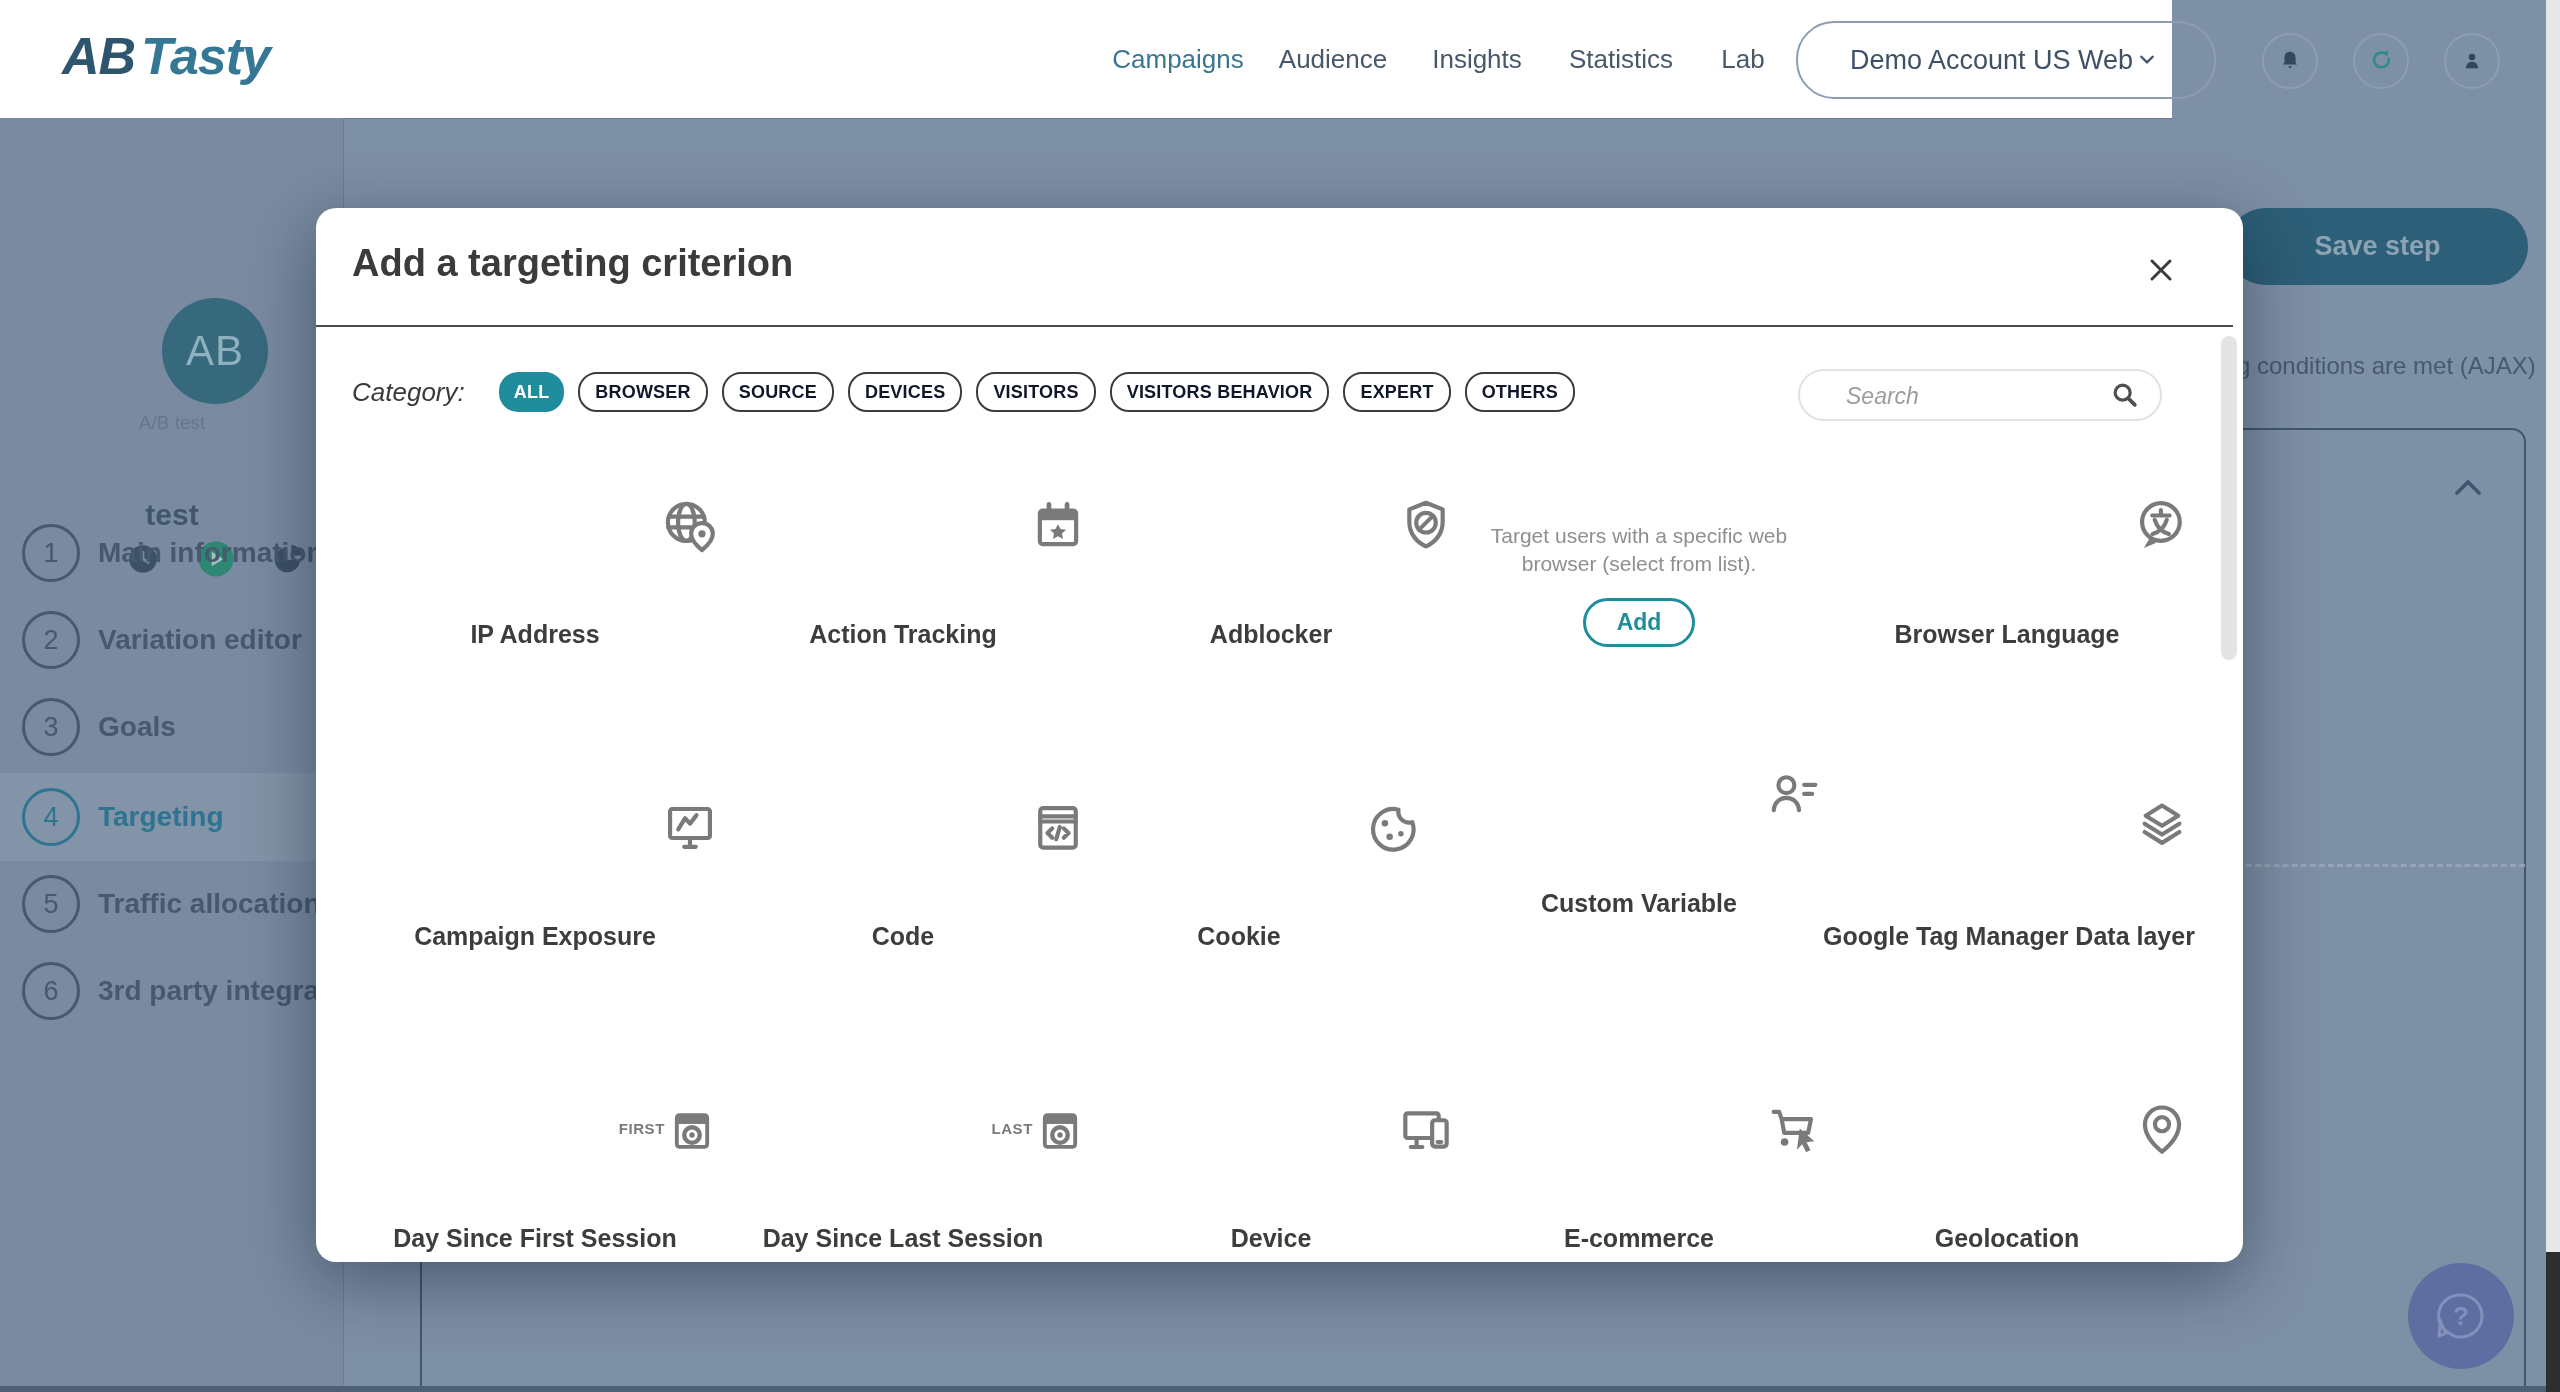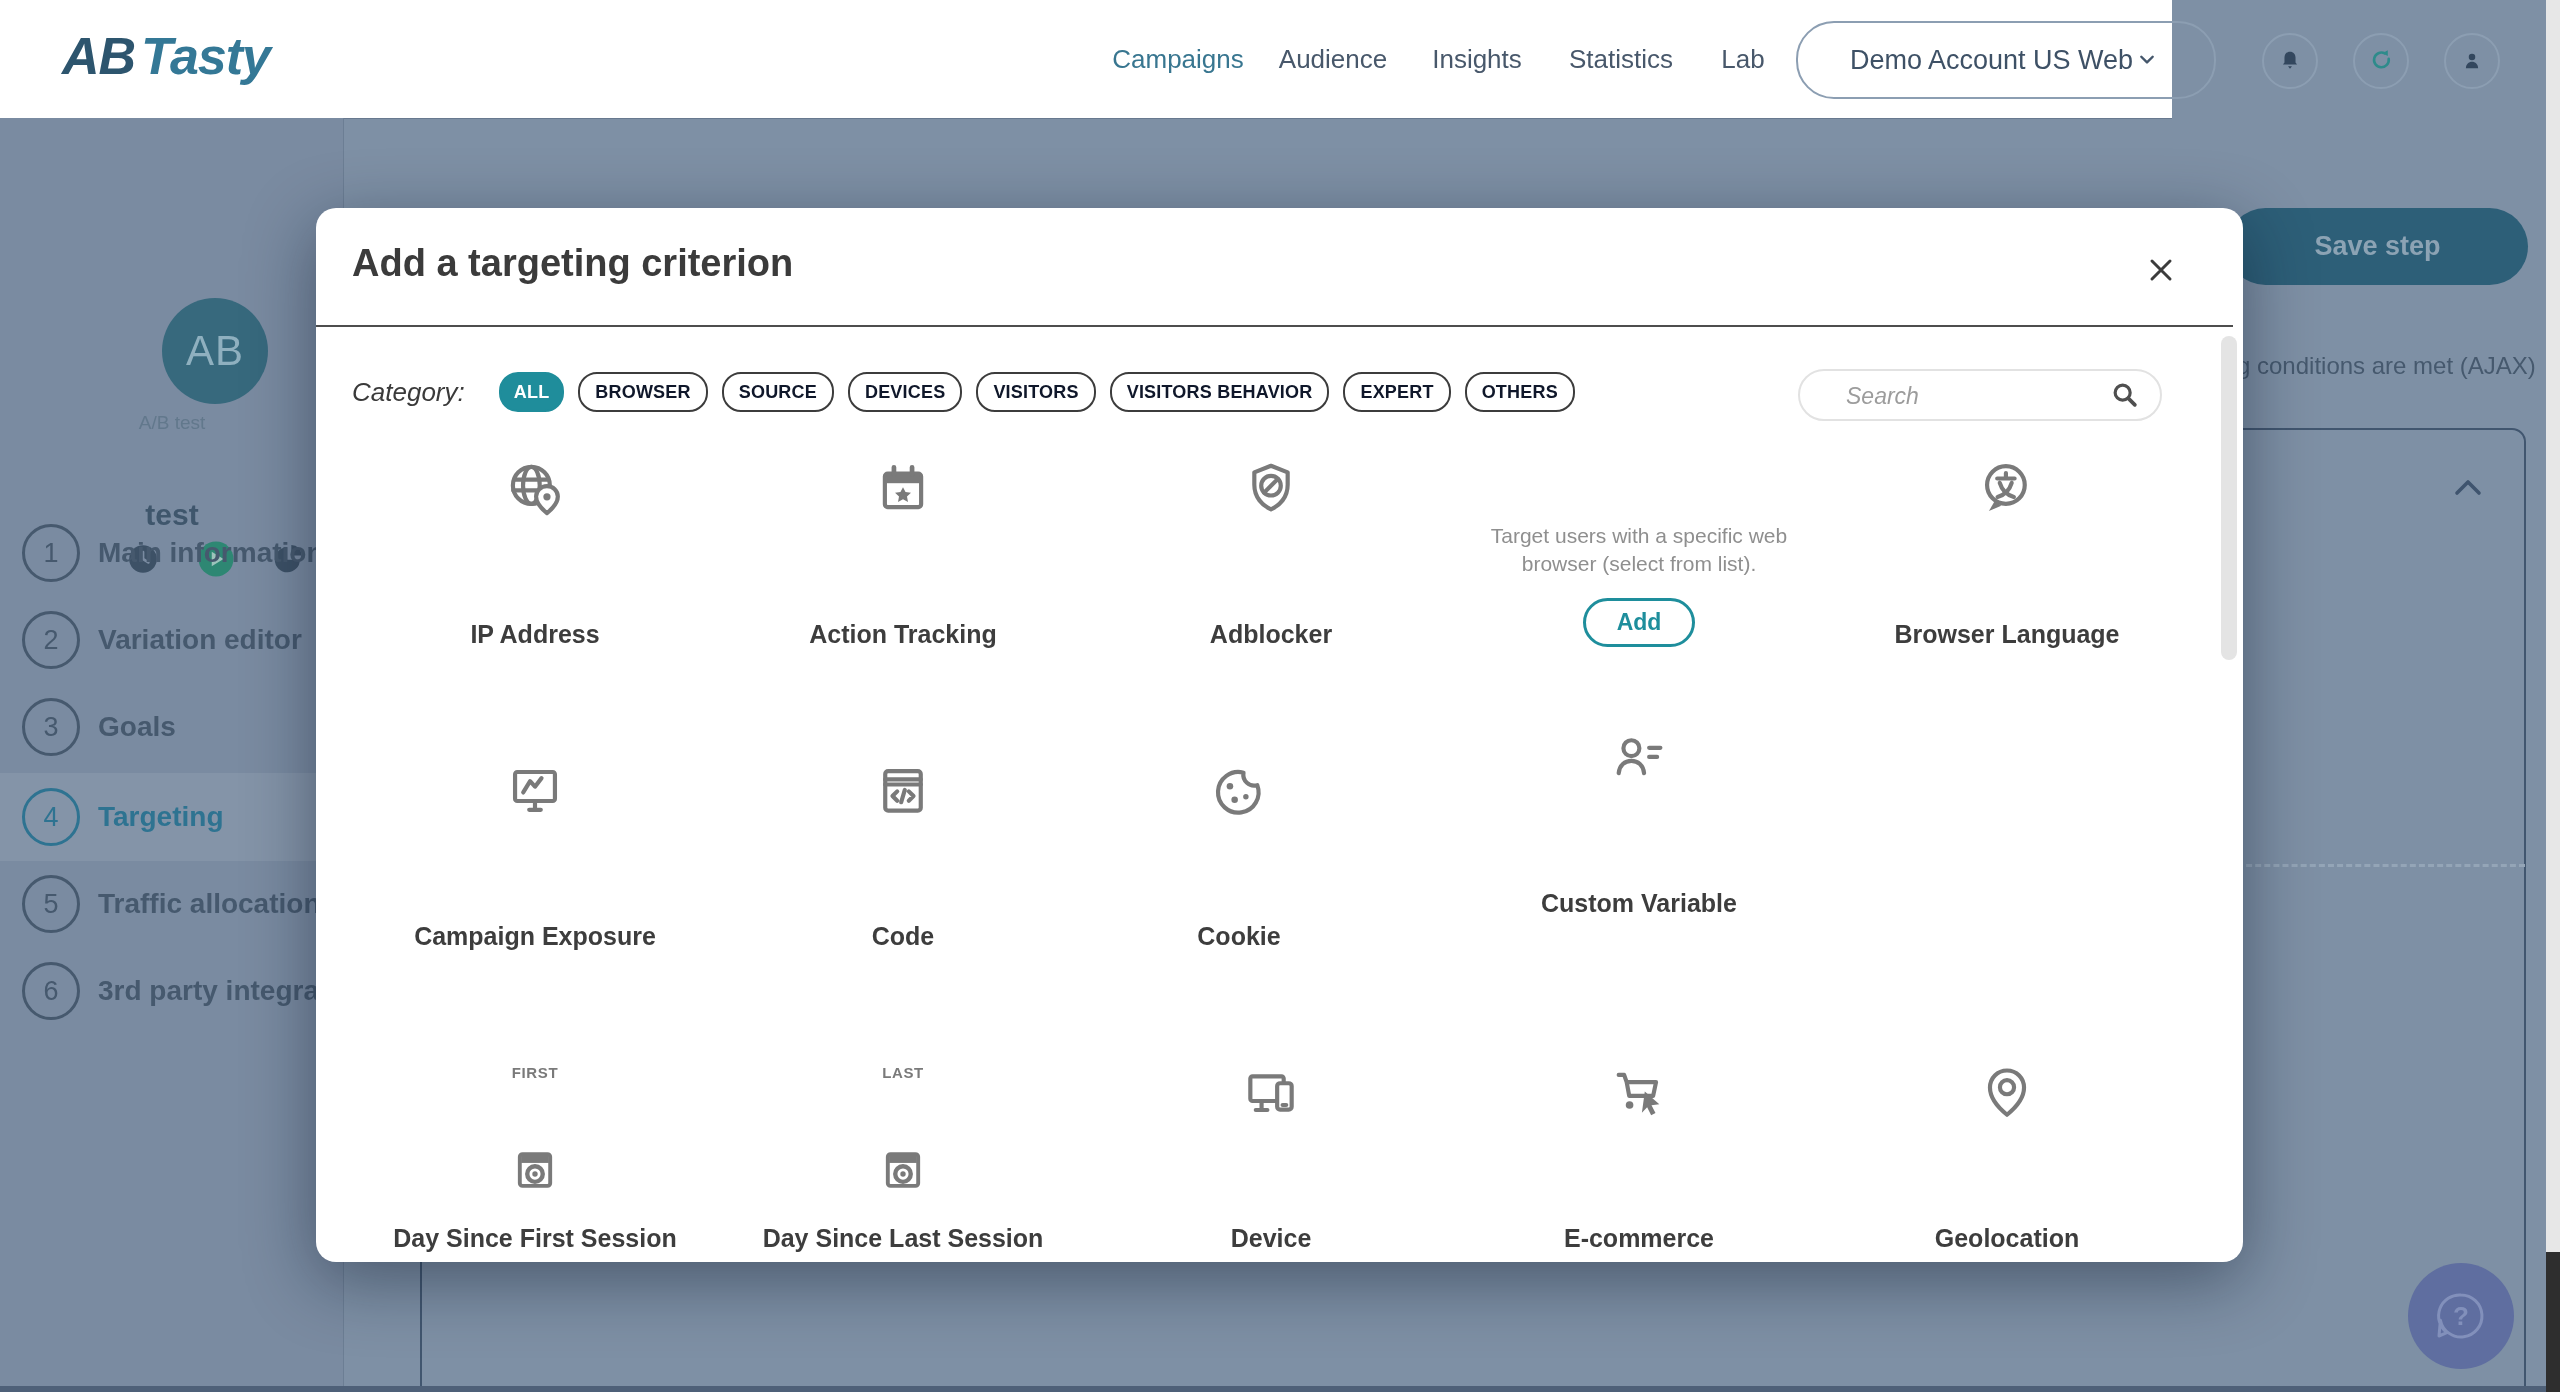--- a/index.html
+++ b/index.html
@@ -55,21 +55,21 @@
     font-size:18px;font-weight:600;letter-spacing:.2px;color:#0f172a;cursor:pointer;white-space:nowrap;}
   .pill.selected{background:#1f8d9b;border-color:#1f8d9b;color:#ffffff;padding:0 13px;}
 
   .search-wrap{position:absolute;left:1482px;top:161px;width:364px;height:52px;border:2px solid #e2e2e2;border-radius:27px;box-sizing:border-box;}
   .search-wrap input{position:absolute;left:44px;top:4px;width:250px;height:40px;border:none;outline:none;
     font-family:"Liberation Sans",sans-serif;font-size:23px;color:#555;background:transparent;}
   .search-wrap input::placeholder{font-style:italic;color:#9c9c9c;}
   .search-wrap svg{position:absolute;right:20px;top:9px;}
 
   .cell{position:absolute;width:368px;height:302px;cursor:pointer;text-align:center;}
-  .iconbox{height:132px;display:flex;flex-direction:column;justify-content:space-between;align-items:center;}
+  .iconbox{height:132px;display:flex;flex-direction:row;justify-content:flex-end;align-items:center;}
   .mini-label{font-size:15px;font-weight:700;letter-spacing:.6px;color:#7a7a7a;margin-bottom:4px;}
   .cell-label{margin-top:28px;font-size:25px;font-weight:600;color:#3d3d3d;white-space:nowrap;}
   .hover-cell .desc{margin:62px auto 0;width:320px;font-size:21px;line-height:28px;color:#8f8f8f;text-align:center;}
   .add-btn{margin-top:20px;display:inline-block;min-width:58px;padding:8px 24px;border:3px solid #1e8e9c;border-radius:26px;
     font-size:23px;font-weight:700;color:#1e8e9c;background:#fff;cursor:pointer;}
   .modal-thumb{position:absolute;right:6px;top:128px;width:16px;height:324px;border-radius:8px;background:#e4e4e4;}
 
   .crit{stroke:#7a7a7a;fill:none;stroke-width:2.3;stroke-linecap:round;stroke-linejoin:round;}
   .crit .f{fill:#7a7a7a;stroke:none;}
   .crit .w{fill:#ffffff;}
@@ -284,20 +284,30 @@
     <div class="cell" style="left:1139px;top:521px">
       <div class="iconbox">
           <svg class="crit" width="58" height="58" viewBox="0 0 32 32">
         <circle cx="11.8" cy="10.6" r="4.4"></circle>
         <path d="M4.8 24.4 C5.2 20 8.2 17.6 11.8 17.6 C15.4 17.6 18.4 20 18.8 24.4"></path>
         <path d="M21.6 10.4 H27.8 M21.6 15.4 H26"></path>
           </svg>
         </div>
       <div class="cell-label">Custom Variable</div>
     </div>
+    <div class="cell" style="left:1507px;top:554px">
+      <div class="iconbox">
+          <svg class="crit" width="58" height="58" viewBox="0 0 32 32">
+        <path d="M16 3.6 L25 9.2 L16 14.8 L7 9.2 Z"></path>
+        <path d="M6.4 13.6 L16 19.6 L25.6 13.6"></path>
+        <path d="M6.4 18.2 L16 24.2 L25.6 18.2"></path>
+          </svg>
+        </div>
+      <div class="cell-label">Google Tag Manager Data layer</div>
+    </div>
 
     <div class="cell" style="left:35px;top:856px">
       <div class="iconbox">
         <div class="mini-label">FIRST</div>
         <svg class="crit" width="54" height="54" viewBox="0 0 32 32">
           <rect x="7" y="7.2" width="18" height="18.8" rx="1.6"></rect>
             <rect class="f" x="7.8" y="8" width="16.4" height="4.4"></rect>
           <circle cx="16" cy="19" r="4.6" stroke-width="2.6"></circle>
             <circle class="f" cx="16" cy="19" r="1.6"></circle>
           </svg>

